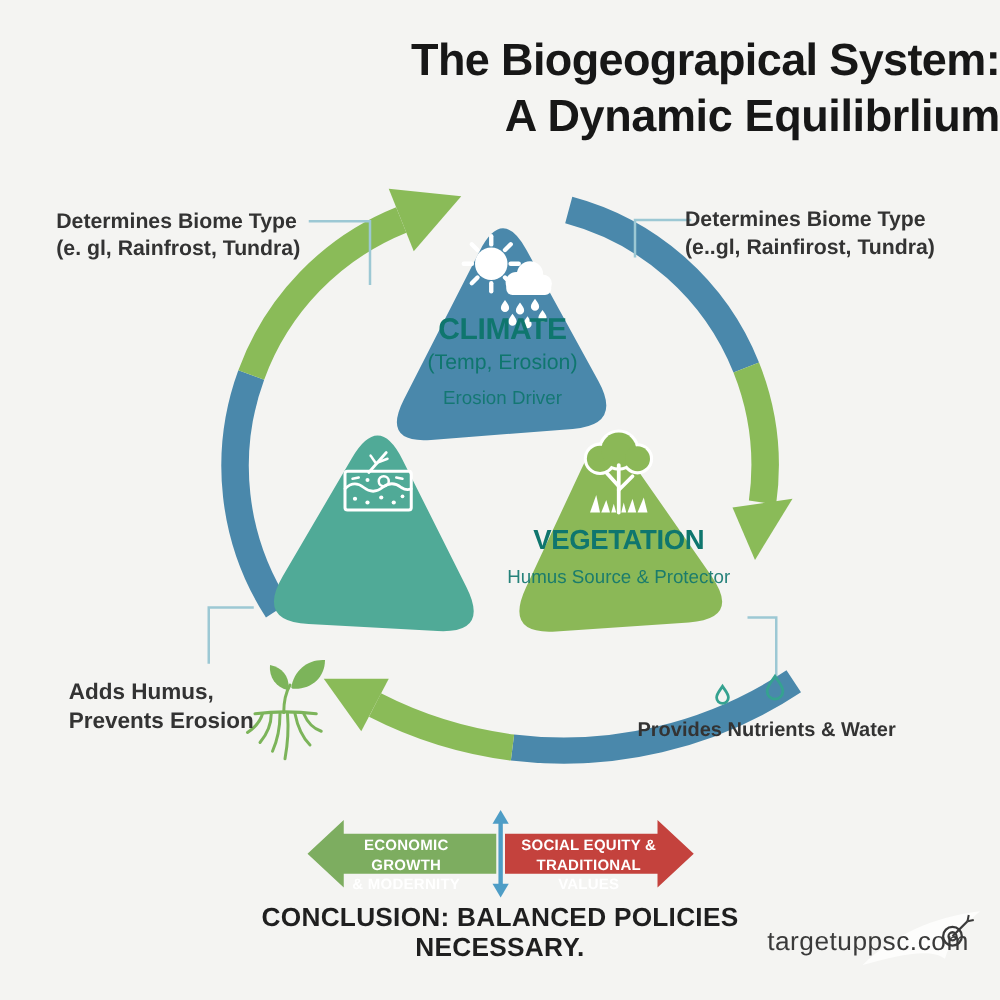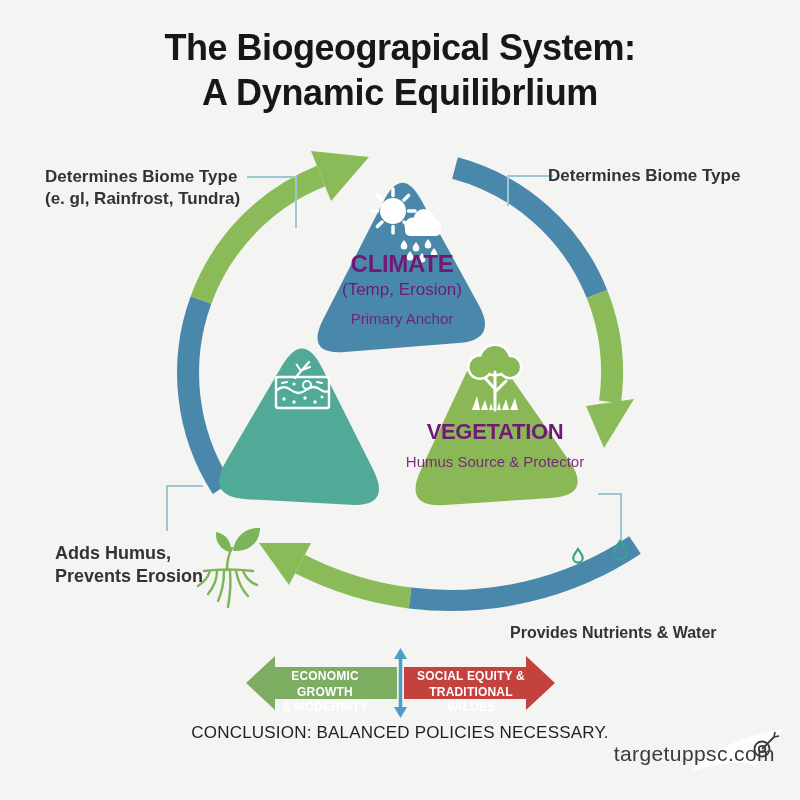--- a/index.html
+++ b/index.html
@@ -2,46 +2,46 @@
 <html><head>
 <meta charset="utf-8">
 <style>
   html,body{margin:0;padding:0;}
   .canvas{
     position:relative;width:800px;height:800px;overflow:hidden;
     background:#f4f4f2;
     font-family:"Liberation Sans",sans-serif;
   }
   
-  .header{position:absolute;top:28px;left:0;width:800px;text-align:center;color:#171717;}
+  .header{position:absolute;top:28px;left:0;width:800px;text-align:right;color:#171717;}
   .title{font-size:36px;font-weight:bold;letter-spacing:-0.5px;line-height:1.1;}
   .subtitle{font-size:36px;font-weight:bold;margin-top:4px;letter-spacing:-0.3px;}
   
   .diagram{position:absolute;left:0;top:0;}
   
-  .node-text{position:absolute;text-align:center;color:#701a75;}
+  .node-text{position:absolute;text-align:center;color:#0f766e;}
   .node-name{font-size:24px;font-weight:bold;letter-spacing:-0.3px;line-height:1.1;}
   .node-name.small{font-size:22px;}
   .node-detail{font-size:17px;line-height:1.2;margin-top:3px;}
   .node-role{font-size:15px;margin-top:9px;opacity:.9;}
   .node-role.tight{margin-top:3px;font-size:15.5px;}
   .climate-text{left:302px;top:251px;width:200px;}
   .soil-text{left:215px;top:416px;width:180px;}
   .veg-text{left:395px;top:420px;width:200px;}
   
   .note{position:absolute;color:#333333;font-weight:bold;font-size:17px;line-height:1.28;text-align:left;}
   .note-left-top{left:45px;top:166px;width:205px;}
   .note-right-top{left:548px;top:165px;width:210px;}
   .note-bottom-left{left:55px;top:542px;width:180px;font-size:18px;}
-  .note-bottom-right{left:510px;top:575px;width:220px;font-size:16px;white-space:nowrap;margin-top:48px;}
+  .note-bottom-right{left:510px;top:575px;width:220px;font-size:16px;white-space:nowrap;}
   
   .banner-label{position:absolute;color:#ffffff;font-weight:bold;font-size:12px;line-height:1.3;text-align:center;letter-spacing:.2px;padding-top:3px;}
   .econ-label{left:262px;top:666px;width:126px;}
   .social-label{left:408px;top:666px;width:126px;}
-  .conclusion{position:absolute;left:150px;top:723px;width:500px;text-align:center;font-weight:normal;font-size:17px;color:#1f1f1f;letter-spacing:.2px;}
+  .conclusion{position:absolute;left:150px;top:723px;width:500px;text-align:center;font-weight:bold;font-size:21px;color:#1f1f1f;letter-spacing:.2px;}
   .watermark{position:absolute;left:585px;top:742px;width:190px;text-align:right;font-size:21px;color:#3a3a3a;letter-spacing:.4px;}
 </style>
 </head>
 <body>
 
 <div class="canvas">
 
   <div class="header">
     <div class="title">The Biogeograpical System:</div>
     <div class="subtitle">A Dynamic Equilibrlium</div>
@@ -185,36 +185,37 @@
       <circle cx="762" cy="749" r="3.2"></circle>
       <path d="M 762 749 L 774 737"></path>
       <path d="M 774 737 L 779 736" stroke-width="1.6"></path>
       <path d="M 774 737 L 775 732" stroke-width="1.6"></path>
     </g>
   </svg>
 
   <div class="node-text climate-text">
     <div class="node-name">CLIMATE</div>
     <div class="node-detail">(Temp, Erosion)</div>
-    <div class="node-role">Primary Anchor</div>
+    <div class="node-role">Erosion Driver</div>
   </div>
 
 
   <div class="node-text veg-text">
     <div class="node-name small">VEGETATION</div>
     <div class="node-role">Humus Source &amp; Protector</div>
   </div>
 
   <div class="note note-left-top">
     <div>Determines Biome Type</div>
     <div>(e. gl, Rainfrost, Tundra)</div>
   </div>
 
   <div class="note note-right-top">
     <div>Determines Biome Type</div>
+    <div>(e..gl, Rainfirost, Tundra)</div>
   </div>
 
   <div class="note note-bottom-left">
     <div>Adds Humus,</div>
     <div>Prevents Erosion</div>
   </div>
 
   <div class="note note-bottom-right">
     <div>Provides Nutrients &amp; Water</div>
   </div>

